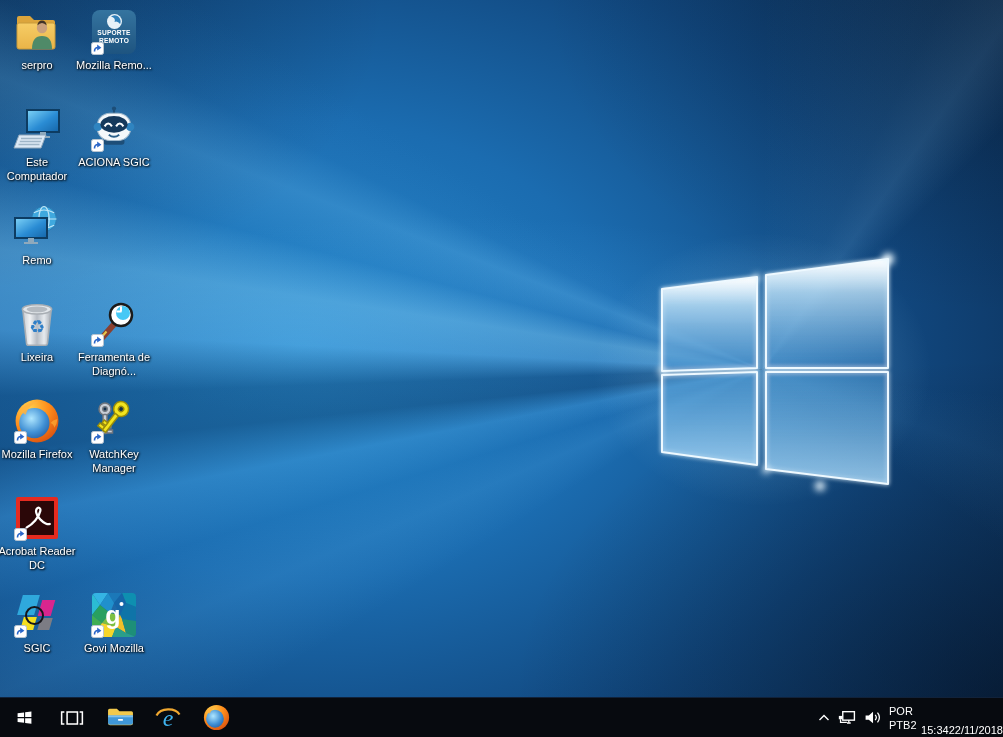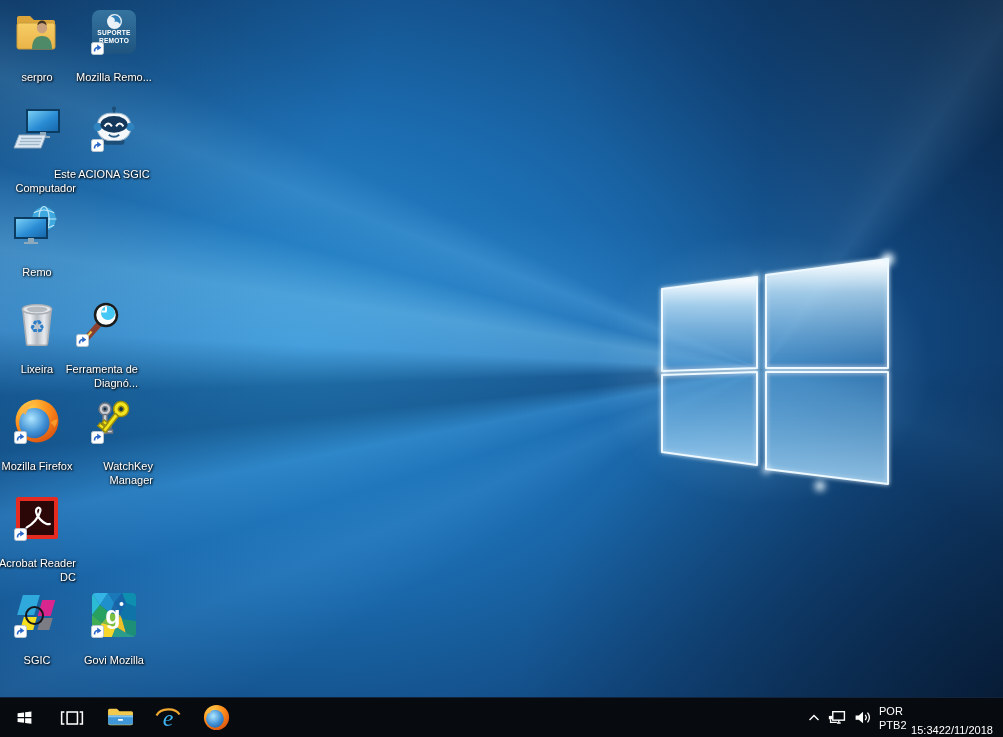--- a/index.html
+++ b/index.html
@@ -37,21 +37,21 @@
       radial-gradient(750px 520px at 100% 100%, rgba(3,10,22,0.45), rgba(3,10,22,0) 65%),
       radial-gradient(700px 480px at 100% 0%, rgba(3,10,22,0.30), rgba(3,10,22,0) 65%),
       radial-gradient(640px 480px at 0% 0%, rgba(3,10,22,0.30), rgba(3,10,22,0) 60%),
       radial-gradient(1150px 820px at 30% 50%, #2488cc 0%, #1b6cb0 28%, #11477e 52%, #0b2c52 74%, #081c38 100%);
   }
   .winlogo { position:absolute; left:640px; top:240px; width:270px; height:260px; }
 
   
   .cell { position:absolute; width:78px; height:96px; display:flex; flex-direction:column; align-items:center; cursor:default; }
   .ic   { position:relative; width:48px; height:48px; margin-top:2px; display:flex; align-items:center; justify-content:center; }
-  .lbl  { margin-top:14px; font-size:11px; line-height:14px; color:#fff; text-align:right;
+  .lbl  { margin-top:2px; font-size:11px; line-height:14px; color:#fff; text-align:center;
           text-shadow:1px 1px 2px #000, 0 0 3px rgba(0,0,0,.85); max-width:78px; }
   .sc   { position:absolute; left:1px; bottom:1px; width:13px; height:13px; }
   .sc svg { display:block; }
 
   .ic-sup { width:44px; height:44px; border-radius:8px; background:linear-gradient(180deg,#35749f,#1e5480);
             display:flex; flex-direction:column; align-items:center; justify-content:flex-start; padding-top:4px; }
   .sup-logo { width:15px; height:15px; }
   .sup-t { font-size:6.6px; font-weight:bold; color:#fff; line-height:8px; letter-spacing:.2px; }
 
   .ic-ass { width:44px; height:44px; border-radius:10px; background:linear-gradient(145deg,#d4ecfa 0%,#7fc4ea 40%,#3a93cc 100%);
@@ -65,21 +65,21 @@
   .sg-magenta { left:26px; top:7px;  width:13px; height:16px; background:#d8268e; }
   .sg-yellow  { left:8px;  top:24px; width:13px; height:13px; background:#f5df1e; }
   .sg-gray    { left:25px; top:25px; width:12px; height:12px; background:#7c7c84; }
   .sg-circle  { position:absolute; left:11px; top:13px; width:19px; height:19px; border:2px solid #15151a; border-radius:50%; }
 
   
   .taskbar { position:absolute; left:0; bottom:0; width:1003px; height:40px; background:#070a0f;
              border-top:1px solid rgba(25,55,95,.55); display:flex; align-items:center; }
   .tb-left { display:flex; height:100%; }
   .tbtn { width:48px; height:100%; display:flex; align-items:center; justify-content:center; cursor:pointer; }
-  .tray { position:absolute; right:0; top:0; height:100%; display:flex; align-items:center; padding-right:16px;text-align:center; }
+  .tray { position:absolute; right:0; top:0; height:100%; display:flex; align-items:center; padding-right:6px;text-align:center; }
   .trbtn { height:100%; display:flex; align-items:center; justify-content:center; cursor:pointer; }
   .tr-chevron { width:22px; } .tr-net { width:24px; } .tr-vol { width:26px; }
   .tr-lang { width:42px; flex-direction:column; align-items:flex-start; padding-left:4px; }
   .tr-clock { width:70px; flex-direction:row; align-items:flex-end; }
   .tr-text { font-size:11px; line-height:14px; color:#fff; }
 </style>
 </head>
 <body>
 
 <svg width="0" height="0" style="position:absolute">
@@ -241,21 +241,21 @@
       <svg viewBox="0 0 44 44" width="46" height="46">
         <path d="M8.5 9 L12 40.5 a2 2 0 0 0 2 1.8 h16 a2 2 0 0 0 2-1.8 L35.5 9" fill="url(#bin)" stroke="#a8aeb4" stroke-width="1.5"></path>
         <ellipse cx="22" cy="8" rx="14" ry="4.5" fill="#e2e6ea" stroke="#a8aeb4" stroke-width="1.5"></ellipse>
         <ellipse cx="22" cy="8" rx="10" ry="2.8" fill="#b4bac0"></ellipse>
         <text x="22" y="31" text-anchor="middle" font-size="17" fill="#2f7fc8" font-family="DejaVu Sans">♻</text>
       </svg>
     </div>
     <div class="lbl">Lixeira</div>
   </div>
 
-  <div class="cell" style="left:60px;top:298px">
+  <div class="cell" style="left:75px;top:298px">
     <div class="ic">
       <svg viewBox="0 0 44 44" width="44" height="44">
         <line x1="9" y1="37" x2="24" y2="20" stroke="#8a4030" stroke-width="6" stroke-linecap="round"></line>
         <line x1="11" y1="33.5" x2="14.5" y2="29.5" stroke="#e8c84a" stroke-width="2"></line>
         <circle cx="29" cy="13" r="11" fill="#ffffff" stroke="#1a1a1a" stroke-width="2.5"></circle>
         <circle cx="31" cy="11" r="7" fill="#45c8f5"></circle>
         <path d="M29 4.5 v5 M24.5 9.5 h5" stroke="#fff" stroke-width="2"></path>
       </svg>
       <span class="sc">
         <svg viewBox="0 0 13 13">

